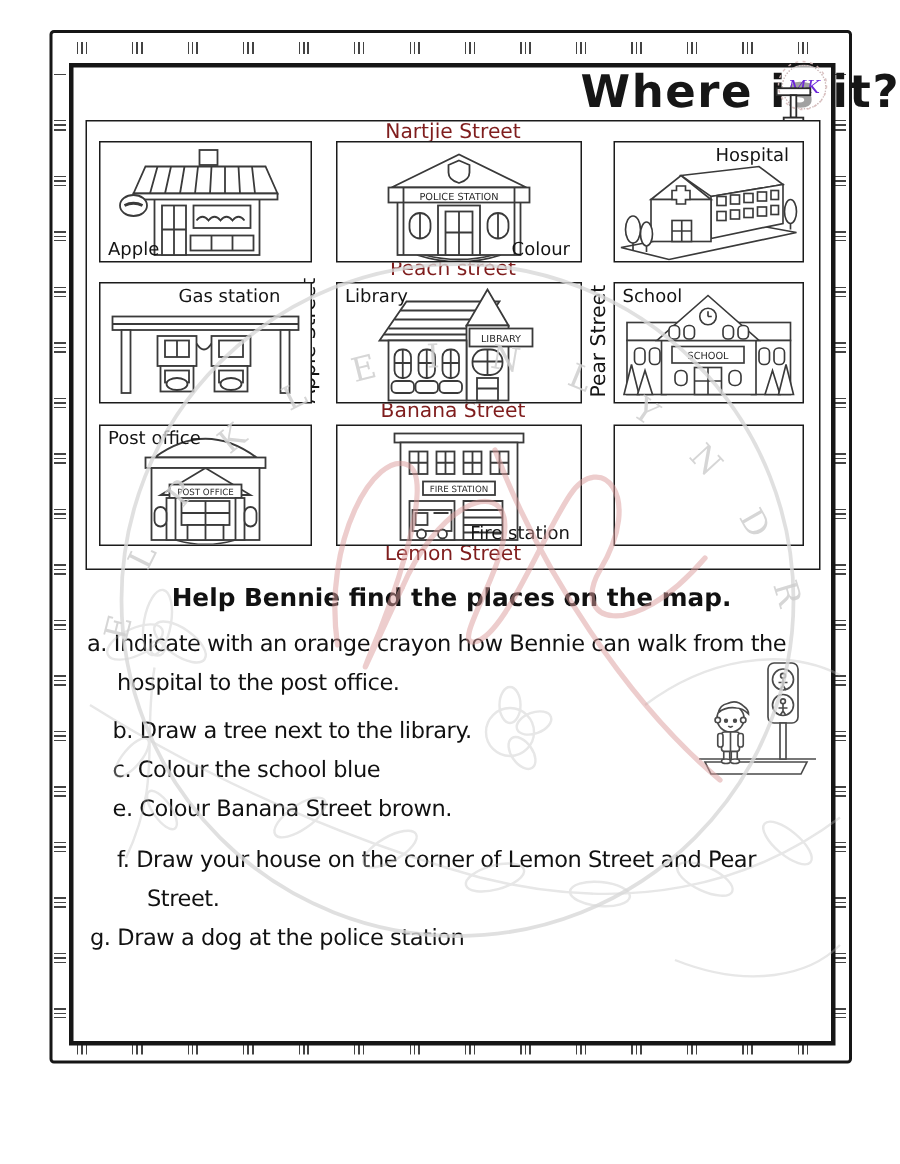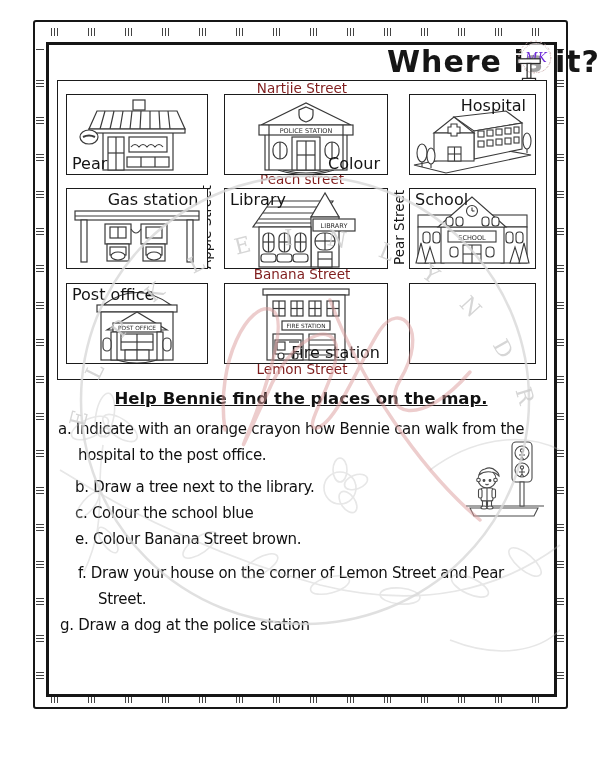--- a/index.html
+++ b/index.html
@@ -23,32 +23,32 @@
   .logo{position:absolute;left:521px;top:43px;width:28px;height:28px;border:1px dotted #cdb9b9;border-radius:50%;
         display:flex;align-items:center;justify-content:center;background:rgba(255,255,255,.6);}
   .logo span{font-family:"DejaVu Serif","Liberation Serif",serif;font-style:italic;font-size:12px;color:#6d28d9;}
 
   
   .map{position:absolute;left:57px;top:80px;width:488px;height:298px;border:1.6px solid #1b1b1b;background:#fff;}
   .street-h{position:absolute;left:0;width:100%;text-align:center;font-size:13.5px;color:#7f1d1d;}
   .street-v{position:absolute;display:flex;align-items:center;justify-content:center;
             writing-mode:vertical-rl;transform:rotate(180deg);font-size:13.5px;color:#141414;}
   .cell{position:absolute;border:1.6px solid #1b1b1b;background:#fff;}
-  .clabel{position:absolute;font-size:16px;color:#141414;white-space:nowrap;}
+  .clabel{position:absolute;font-size:12px;color:#141414;white-space:nowrap;}
   .pos-bl{left:5px;bottom:1px;}
   .pos-br{right:7px;bottom:1px;}
   .pos-tr{right:9px;top:1px;}
   .pos-tl{left:5px;top:1px;}
   .pos-tc{left:16px;top:1px;width:100%;text-align:center;}
   .bsvg{position:absolute;left:0;top:0;width:100%;height:100%;}
   .signpost{position:absolute;left:515px;top:56px;width:28px;height:28px;}
 
   
   .instructions{position:absolute;left:50px;top:388px;width:502px;}
-  .ins-heading{text-align:center;font-size:16.5px;font-weight:600;color:#111;line-height:22px;margin-bottom:6px;text-decoration:underline;}
+  .ins-heading{text-align:center;font-size:16.5px;font-weight:600;color:#111;line-height:22px;margin-bottom:6px;}
   .ins-item{font-size:15px;line-height:26px;letter-spacing:-0.3px;color:#111;
             padding-left:28px;text-indent:-20px;}
   .mt6{margin-top:6px;} .mt8{margin-top:8px;}
   .ind17{margin-left:17px;} .ind20{margin-left:20px;} .ind2{margin-left:2px;}
 
   .scene{position:absolute;left:460px;top:438px;width:88px;height:80px;}
 
   
   .wm{position:absolute;left:0;top:0;width:600px;height:776px;pointer-events:none;z-index:9;}
 </style>
@@ -98,21 +98,21 @@
           <rect x="60" y="62" width="42" height="10"></rect>
             <line x1="74" y1="62" x2="74" y2="72"></line>
             <line x1="88" y1="62" x2="88" y2="72"></line>
           <polygon points="30,16 110,16 118,34 22,34"></polygon>
           <path d="M38,16 L33,34 M47,16 L43,34 M56,16 L53,34 M65,16 L63,34 M74,16 L73,34 M83,16 L83,34 M92,16 L93,34 M101,16 L103,34" fill="none"></path>
           <rect x="22" y="34" width="96" height="4"></rect>
           <ellipse cx="22" cy="42" rx="9" ry="7"></ellipse>
             <path d="M16,42 q6,-3 12,0" fill="none" stroke-width="2"></path>
         </g>
       </svg>
-      <span class="clabel pos-bl">Pear</span>
+      <span class="clabel pos-bl">Apple</span>
     </div>
 
     <div class="cell" style="left:166px;top:13px;width:162px;height:79px">
       <svg class="bsvg" viewBox="0 0 162 79">
         <g stroke="#3a3a3a" stroke-width="1.2" fill="#fff">
           <path d="M53,75 Q81,84 109,75" fill="none"></path>
             <path d="M58,75 Q81,81 104,75" fill="none"></path>
           <rect x="40" y="30" width="82" height="45"></rect>
           <polygon points="36,30 81,8 126,30"></polygon>
           <path d="M81,12 l7,3 v5 q0,5 -7,7 q-7,-2 -7,-7 v-5 z"></path>

